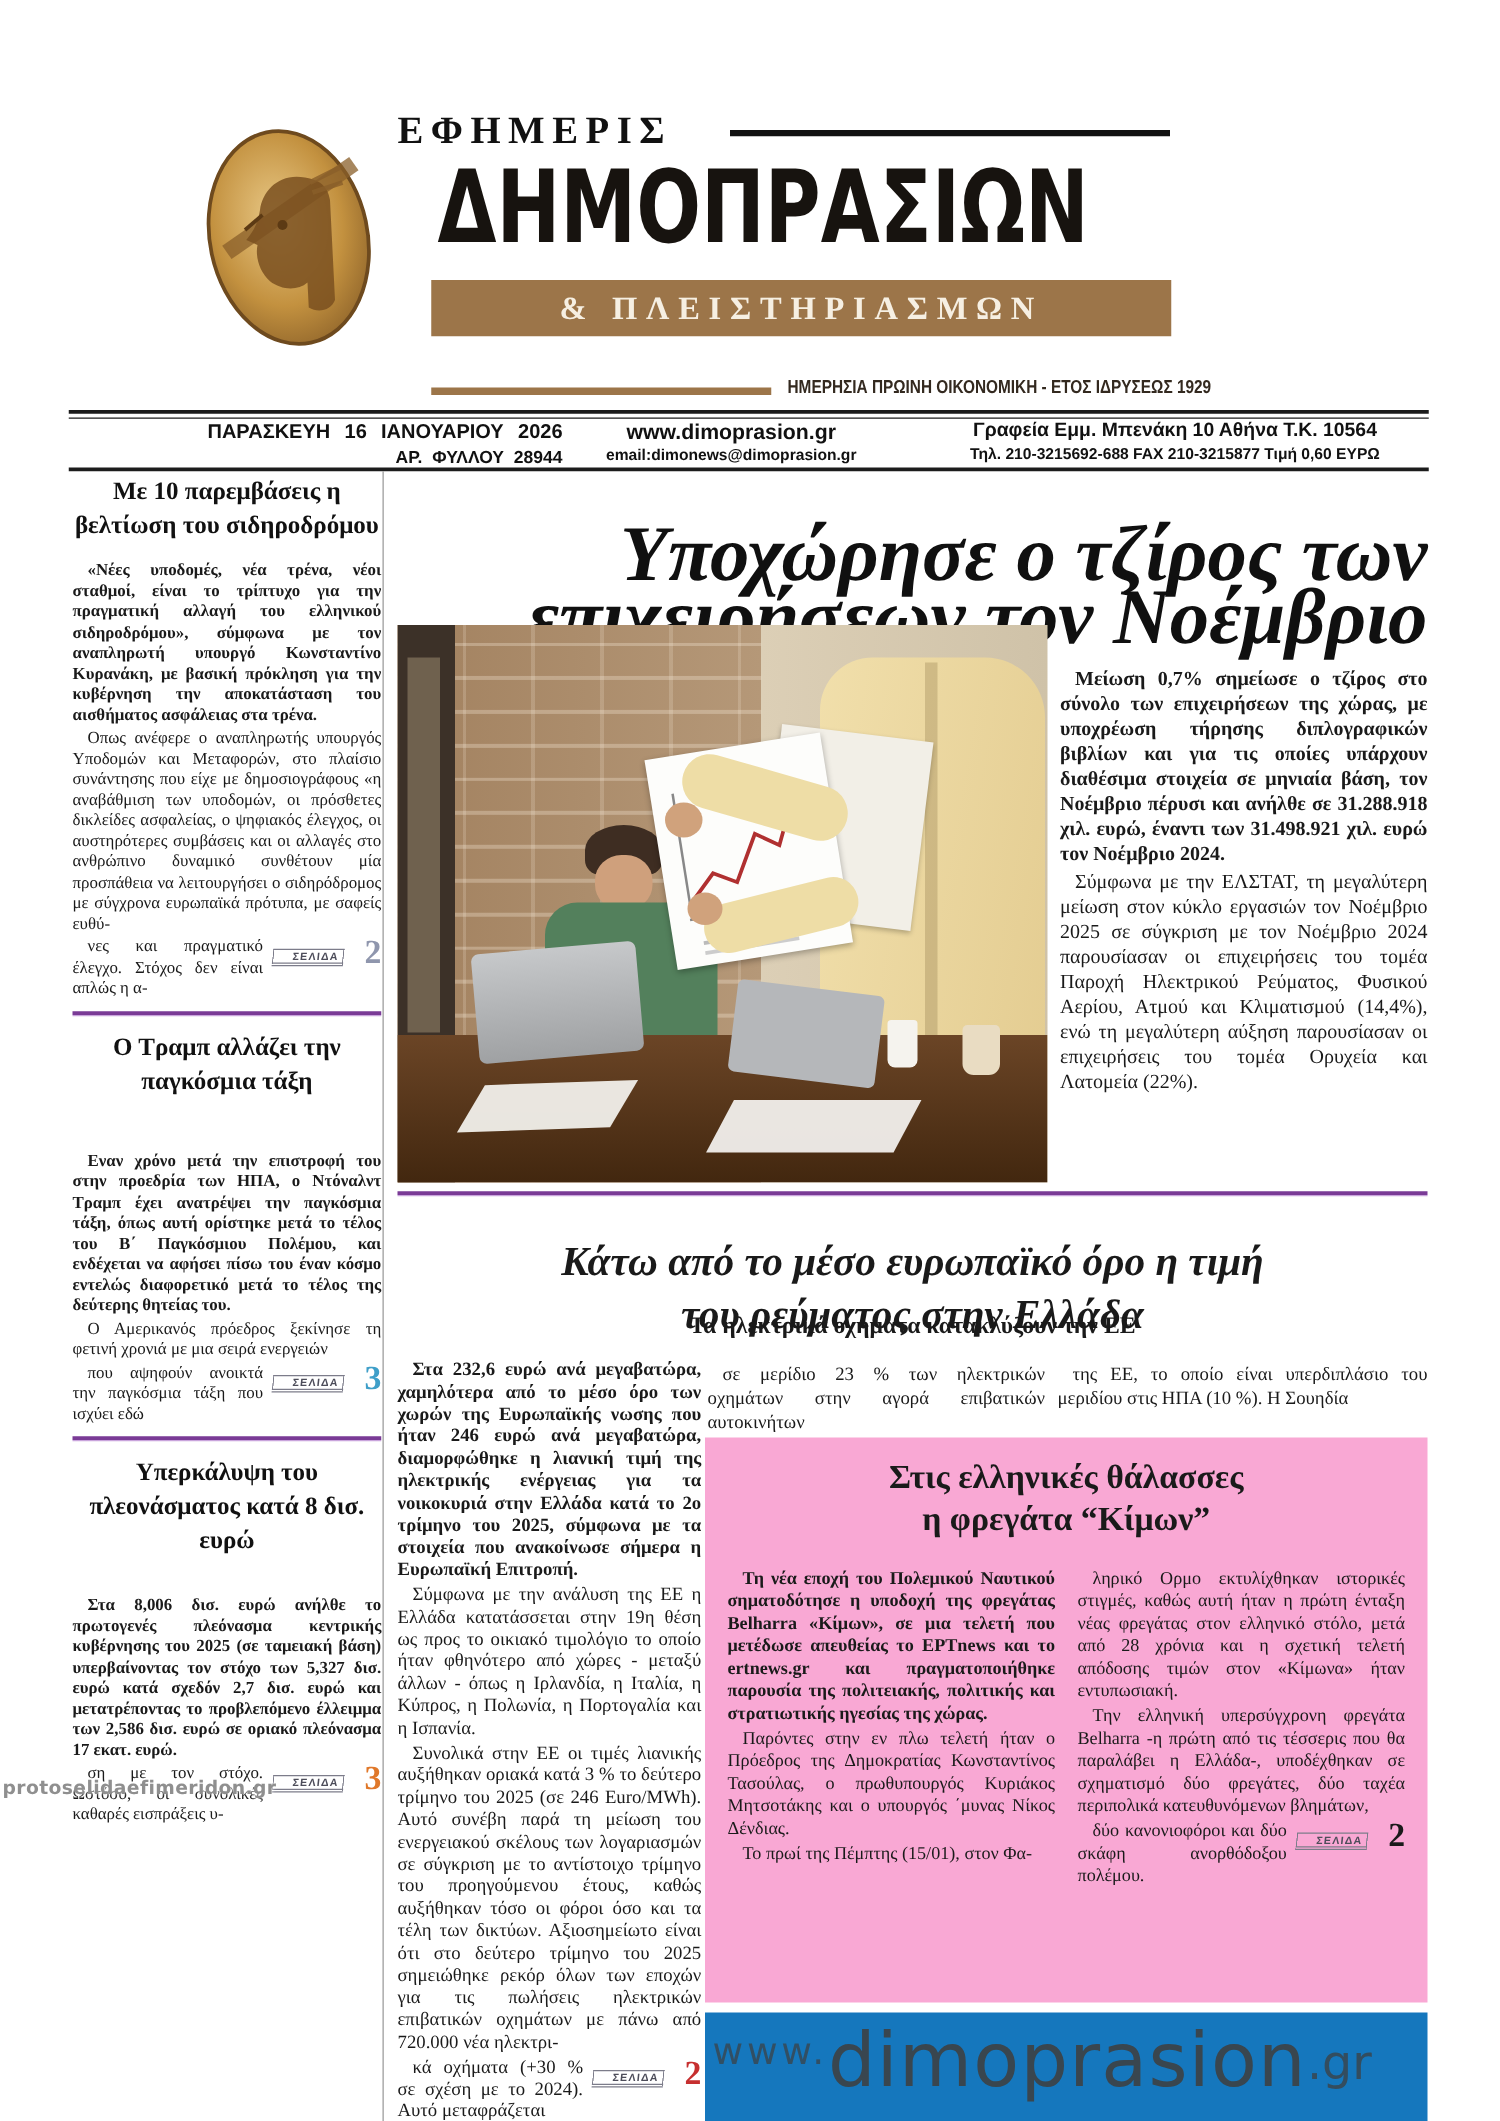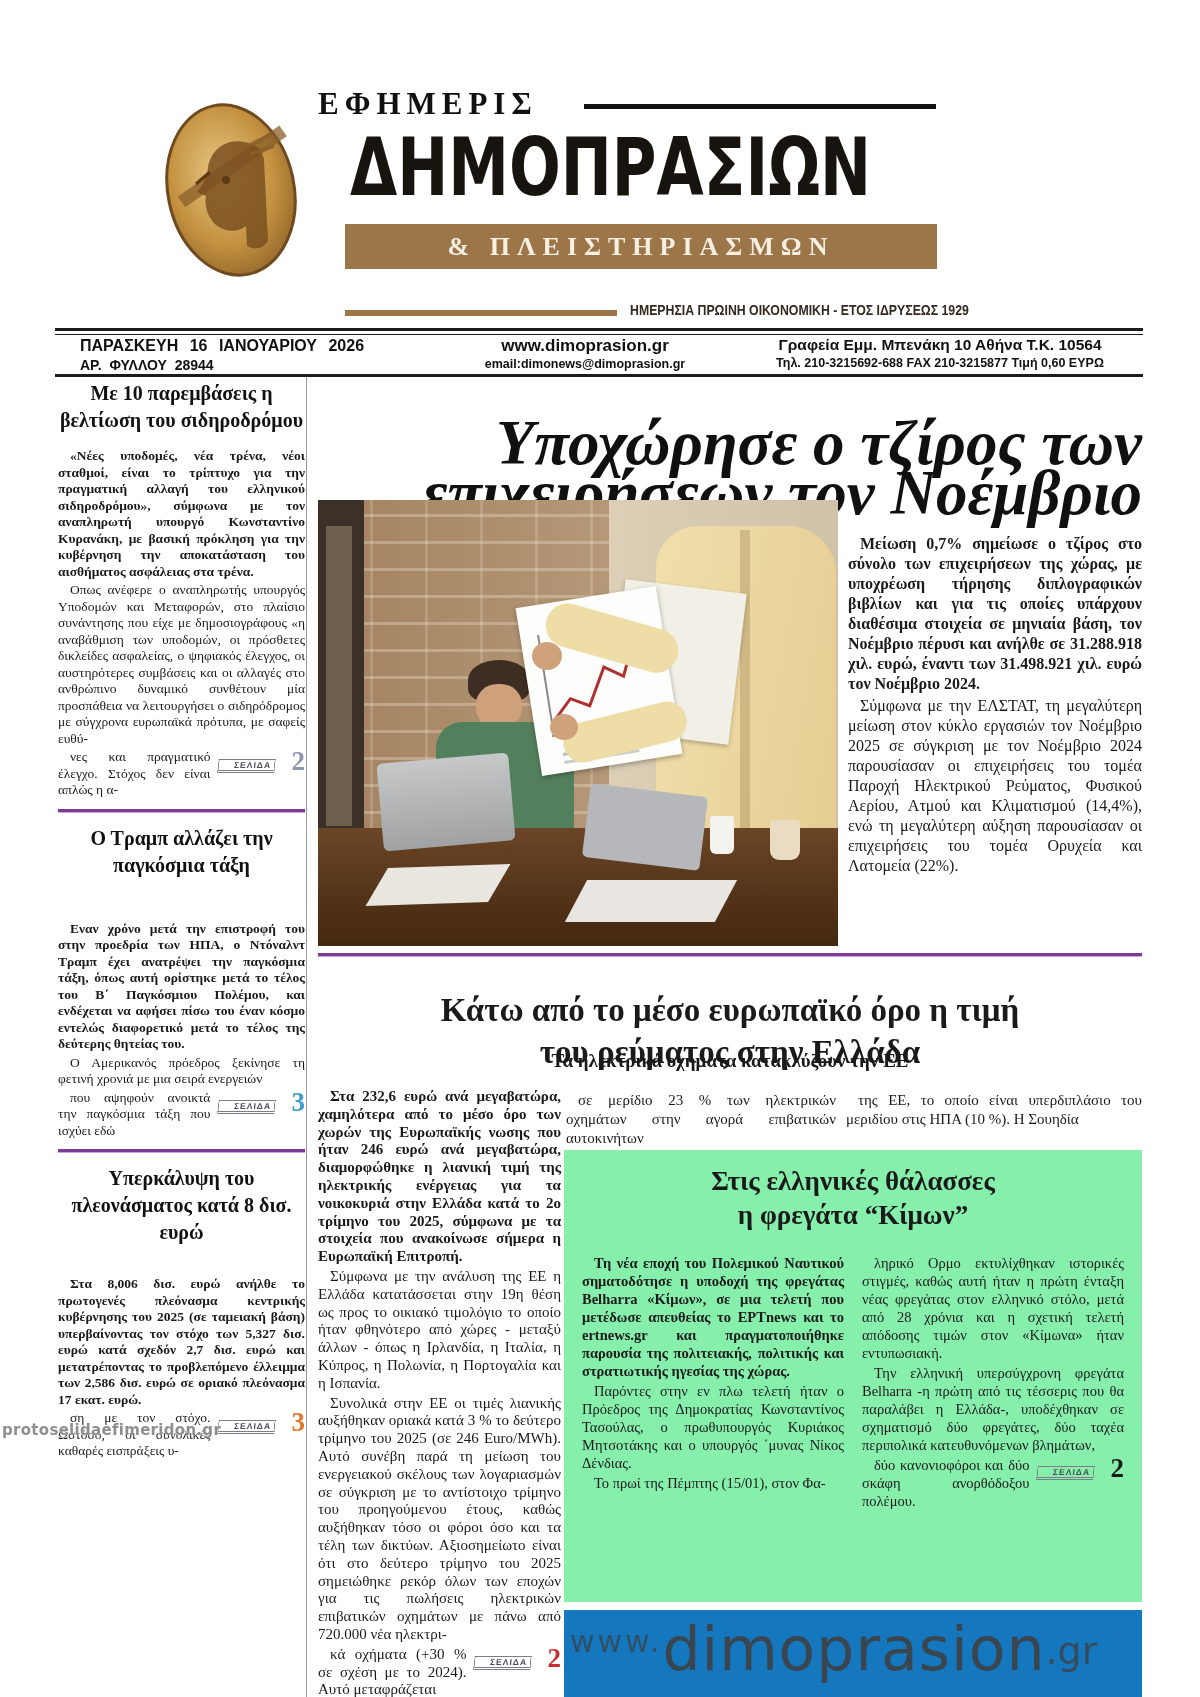--- a/index.html
+++ b/index.html
@@ -17,21 +17,21 @@
   .m-subbar{left:345px;top:224px;width:592px;height:45px;background:#9c7549;display:flex;
             align-items:center;justify-content:center;}
   .m-subbar span{color:#f6efe2;font-weight:bold;font-size:26px;letter-spacing:7px;}
   .m-tagline-line{left:345px;top:310px;width:272px;height:6px;background:#9c7549;}
   .m-tagline{left:630px;top:301px;font-family:"Liberation Sans",sans-serif;font-weight:bold;
              font-size:15px;color:#33291f;white-space:nowrap;transform:scaleX(0.82);transform-origin:left;}
 
   
   .rule-double{left:55px;top:328px;width:1088px;height:3px;border-top:3px solid #1c1c1c;border-bottom:1px solid #1c1c1c;}
   .infobar{font-family:"Liberation Sans",sans-serif;color:#111;}
-  .ib-left{left:80px;top:337px;width:370px;text-align:left;}
+  .ib-left{left:80px;top:337px;width:370px;text-align:right;}
   .ib-center{left:455px;top:336px;width:260px;text-align:center;}
   .ib-right{left:735px;top:336px;width:410px;text-align:center;}
   .ib-l1{font-weight:bold;font-size:16px;word-spacing:7px;}
   .ib-l2{font-weight:bold;font-size:14px;margin-top:2px;word-spacing:4px;}
   .ib-www{font-weight:bold;font-size:17px;}
   .ib-mail{font-weight:bold;font-size:12.5px;margin-top:1px;}
   .ib-addr{font-weight:bold;font-size:15.5px;}
   .ib-tel{font-weight:bold;font-size:12.5px;margin-top:2px;}
   .rule-single{left:55px;top:374px;width:1088px;height:3px;background:#1c1c1c;}
   .vline{left:306px;top:377px;width:1px;height:1320px;background:#9a9a9a;}
@@ -55,28 +55,28 @@
   .leftcol h3{margin:0;text-align:center;font-size:20px;line-height:27px;font-weight:bold;color:#111;}
   .h-rail{margin-bottom:14px !important;}
   .h-trump{margin:6px 0 42px !important;font-family:Liberation Serif, serif;}
   .h-surplus{margin:4px 0 30px !important;}
 
   
   .main-head{left:320px;top:376px;width:822px;text-align:right;font-size:63px;line-height:50px;
              font-weight:bold;color:#101010;font-style:italic;}
   .tcol{left:848px;top:534px;width:294px;font-size:16px;line-height:20px;}
   .d-main{left:318px;top:953px;width:824px;height:0;border-top:3px solid #7a3b96;border-bottom:1px solid #c9a4dc;}
-  .h2{left:318px;top:962px;width:824px;text-align:center;font-size:33px;line-height:42px;font-weight:bold;}
+  .h2{left:318px;top:962px;width:824px;text-align:center;font-size:33px;line-height:42px;font-weight:bold;font-style:italic;}
   .h2sub{left:318px;top:1050px;width:824px;text-align:center;font-size:19px;font-weight:bold;}
   .mcol1{left:318px;top:1088px;width:243px;font-size:15px;line-height:17.8px;}
   .mcol2lead{left:566px;top:1091px;width:270px;font-size:15px;line-height:19px;}
   .mcol3lead{left:846px;top:1091px;width:296px;font-size:15px;line-height:19px;}
 
   
-  .fbox{left:564px;top:1150px;width:578px;height:452px;background:#86efac;box-sizing:border-box;
+  .fbox{left:564px;top:1150px;width:578px;height:452px;background:#f9a8d4;box-sizing:border-box;
         padding:14px 18px 0;}
   .fbox-title{text-align:center;font-size:27px;line-height:34px;font-weight:bold;margin:0 0 22px;}
   .fbox-cols{display:flex;gap:18px;font-size:14.5px;line-height:18px;}
   .fbox-cols>div{flex:1;}
 
   
   .banner{left:564px;top:1610px;width:578px;height:87px;background:#1577bd;overflow:hidden;
           font-family:"DejaVu Sans",sans-serif;color:#39464f;white-space:nowrap;}
   .bn-www{font-size:30px;letter-spacing:3px;opacity:.8;vertical-align:18px;}
   .bn-name{font-size:60px;letter-spacing:1px;}

